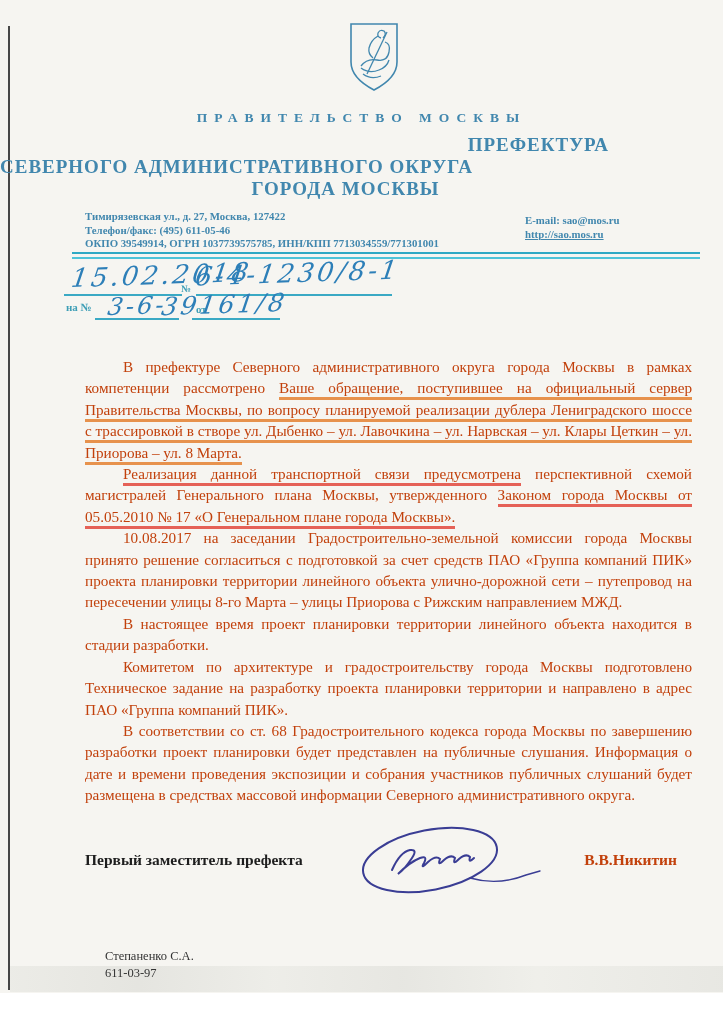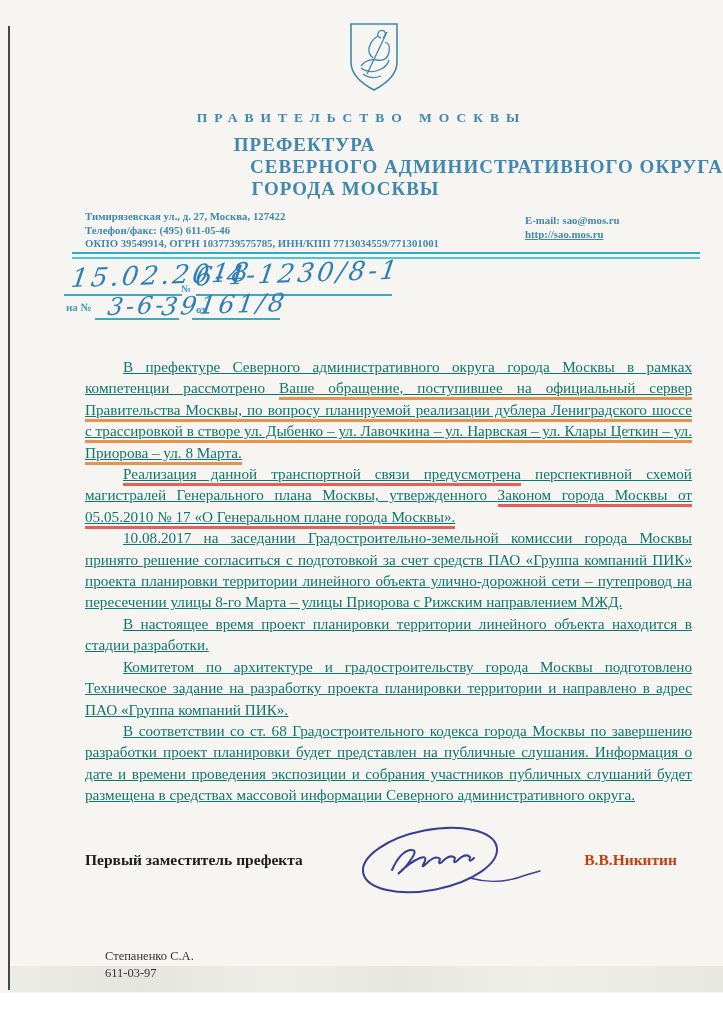--- a/index.html
+++ b/index.html
@@ -9,23 +9,23 @@
   .left-scan-edge{position:absolute;left:8px;top:26px;width:2px;height:964px;background:#474747;}
   .bottom-scan-band{position:absolute;left:10px;right:0;top:966px;height:26px;
         background:linear-gradient(90deg,#eaeae5 0%,#e2e2dd 18%,#ecece7 37%,#e4e4df 55%,#eeeee9 74%,#e5e5e0 100%);
         opacity:.85;}
   .bottom-white{position:absolute;left:0;right:0;bottom:0;height:31px;background:#ffffff;}
 
   
   .crest{position:absolute;left:347px;top:22px;width:54px;height:70px;}
   .gov-title{position:absolute;left:0;width:723px;top:110px;text-align:center;
         color:#4187ae;font-weight:bold;font-size:13.5px;letter-spacing:7px;}
-  .org1{position:absolute;left:0;width:609px;top:134px;text-align:center;color:#4187ae;
+  .org1{position:absolute;left:0;width:609px;top:134px;text-align:right;color:#4187ae;
         font-weight:bold;font-size:19px;letter-spacing:1px;}
-  .org2{position:absolute;left:0;width:723px;top:156px;text-align:right;color:#4187ae;
+  .org2{position:absolute;left:0;width:723px;top:156px;text-align:left;color:#4187ae;
         font-weight:bold;font-size:19px;letter-spacing:1px;}
   .org3{position:absolute;left:0;width:691px;top:178px;text-align:center;color:#4187ae;
         font-weight:bold;font-size:19px;letter-spacing:1px;}
 
   
   .contact-left{position:absolute;left:85px;top:210px;color:#4187ae;font-weight:bold;
         font-size:10.8px;line-height:13.5px;}
   .contact-right{position:absolute;left:525px;top:213px;color:#4187ae;font-weight:bold;
         font-size:10.8px;line-height:14px;}
   .contact-right .site{text-decoration:underline;}
@@ -44,22 +44,22 @@
   .lbl-no{left:181px;top:283px;font-size:10px;}
   .lbl-na{left:66px;top:301px;font-size:11px;}
   .lbl-ot{left:196px;top:303px;font-size:11px;}
   .ref-underline{position:absolute;height:2px;background:#3aa9c4;}
   .ru1{left:64px;top:294px;width:118px;}
   .ru2{left:196px;top:294px;width:196px;}
   .ru3{left:95px;top:318px;width:84px;}
   .ru4{left:192px;top:318px;width:88px;}
 
   
-  .body-text{position:absolute;left:85px;top:356px;width:607px;color:#0f766e;
-        font-size:15.2px;line-height:21.4px;text-align:justify;text-decoration:underline;}
+  .body-text{position:absolute;left:85px;top:356px;width:607px;color:#c2410c;
+        font-size:15.2px;line-height:21.4px;text-align:justify;}
   .body-text p{margin:0;text-indent:38px;}
   .u-orange{border-bottom:3px solid rgba(230,135,59,.9);padding-bottom:1px;}
   .u-red{border-bottom:3px solid rgba(226,71,60,.85);padding-bottom:1px;}
 
   
   .sig-title{position:absolute;left:85px;top:851px;font-weight:bold;font-size:15.5px;color:#1d1d1d;}
   .sig-name{position:absolute;right:46px;top:851px;font-weight:bold;font-size:15.5px;color:#c2410c;}
   .sig-auto{position:absolute;left:358px;top:818px;width:185px;height:90px;}
 
   

